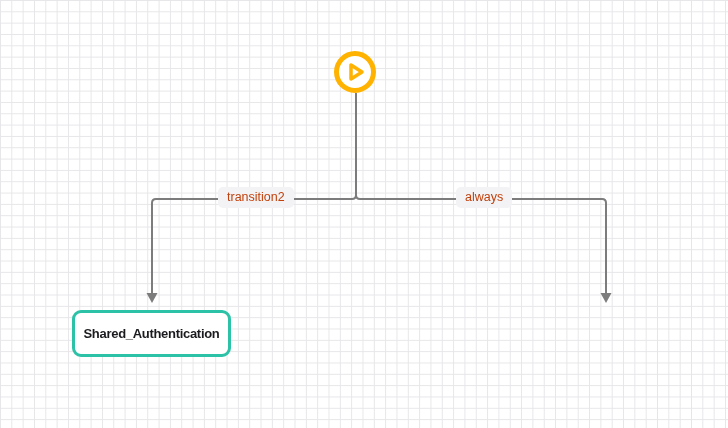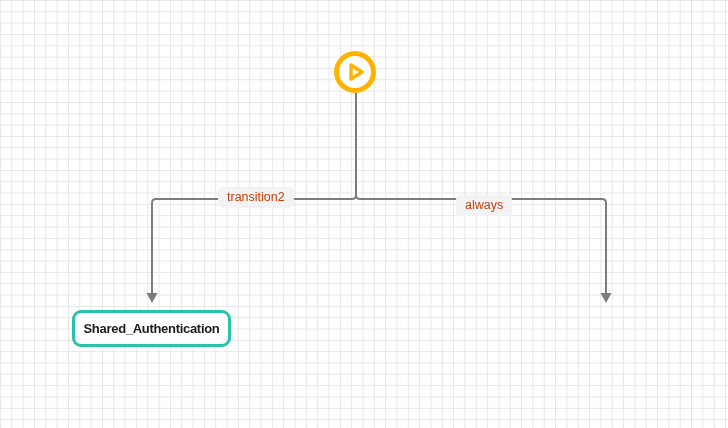--- a/index.html
+++ b/index.html
@@ -32,25 +32,25 @@
     color:#c2410c;
     font-size:12.5px;line-height:21px;
     height:21px;
     padding:0 9px;
     border-radius:5px;
     white-space:nowrap;
     text-align:center;
     cursor:pointer;
   }
   .edge-label.left{left:218px;top:187px;}
-  .edge-label.right{left:456px;top:187px;margin-top:8px;}
+  .edge-label.right{left:456px;top:187px;}
   .flow-node{
     position:absolute;
     box-sizing:border-box;
-    height:37px;
+    height:47px;
     background:#ffffff;
     border:3px solid #2bc2a7;
     border-radius:9px;
     display:flex;align-items:center;justify-content:center;
     font-weight:bold;
     font-size:13px;
     letter-spacing:-0.3px;
     color:#1b1b1f;
     white-space:nowrap;
     cursor:pointer;

